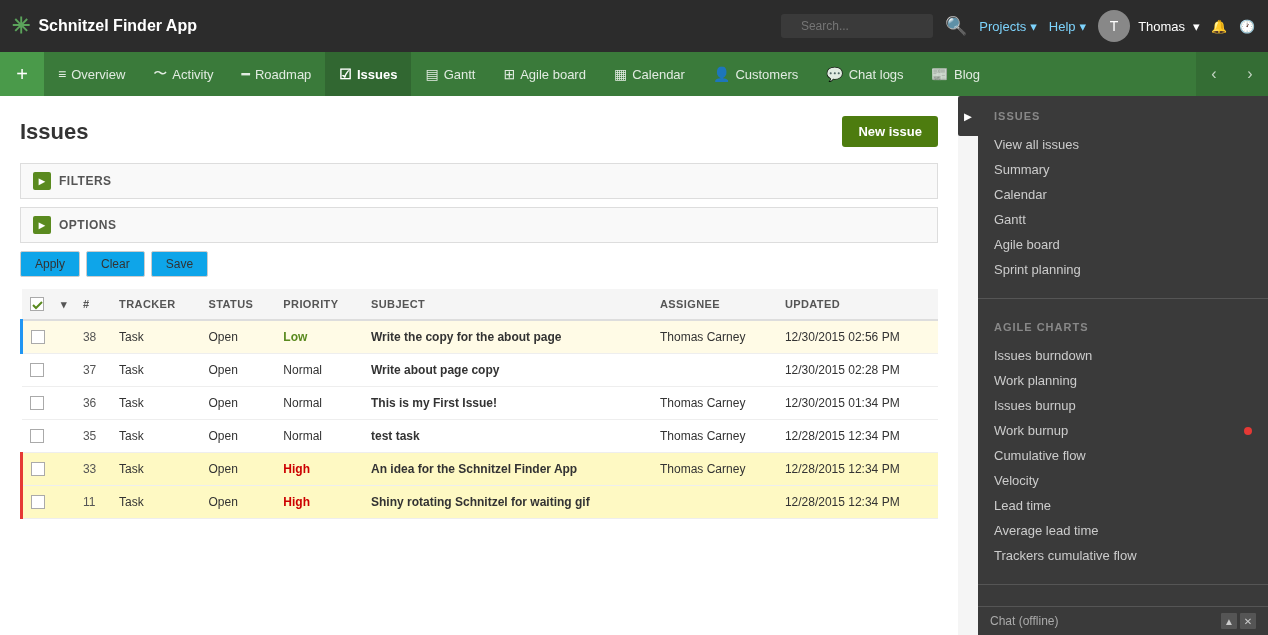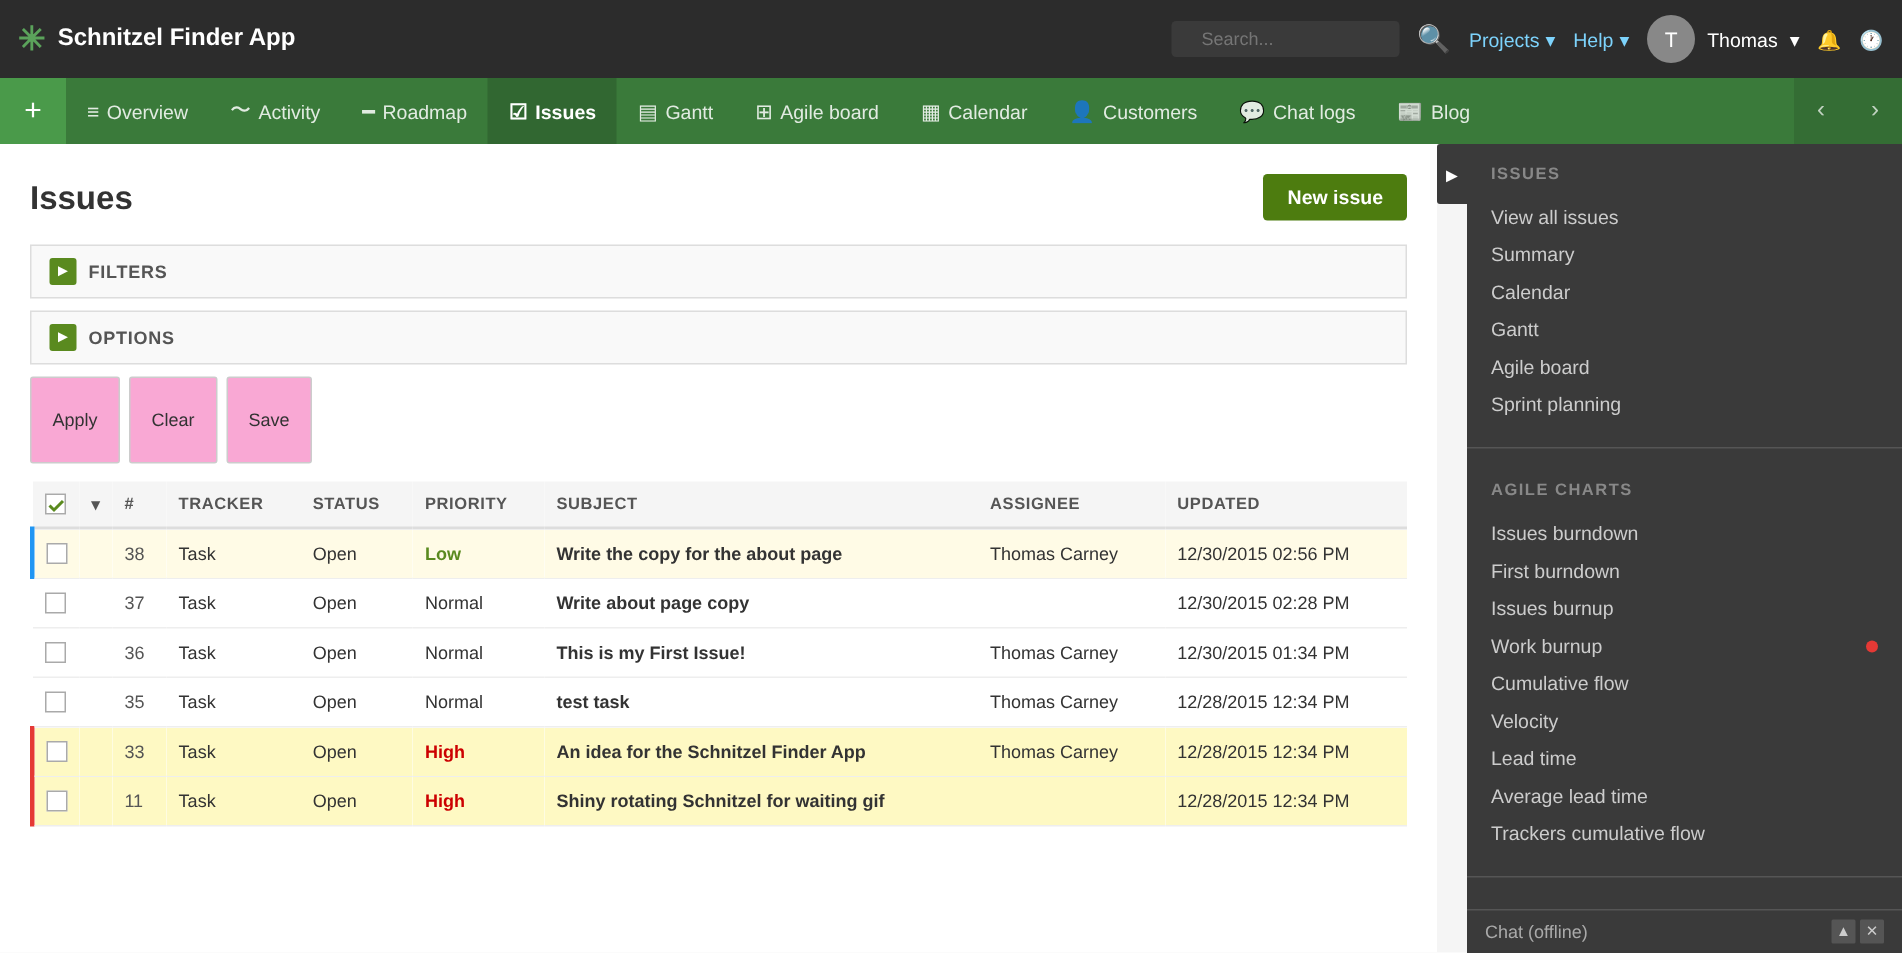--- a/index.html
+++ b/index.html
@@ -189,22 +189,22 @@
       letter-spacing: 0.5px;
     }
 
     .action-buttons {
       display: flex;
       gap: 6px;
       margin-bottom: 12px;
     }
     .action-btn {
       border: 1px solid #ccc;
-      background: #f9a8d4;
-      padding: 21px 14px;
+      background: #0ea5e9;
+      padding: 5px 14px;
       cursor: pointer;
       font-size: 12px;
       border-radius: 2px;
       color: #333;
     }
 
     
     .issues-table {
       width: 100%;
       border-collapse: collapse;
@@ -514,21 +514,21 @@
       <a class="sidebar-link">Summary</a>
       <a class="sidebar-link">Calendar</a>
       <a class="sidebar-link">Gantt</a>
       <a class="sidebar-link">Agile board</a>
       <a class="sidebar-link">Sprint planning</a>
     </div>
     <hr class="sidebar-divider">
     <div class="sidebar-section">
       <div class="sidebar-section-title">AGILE CHARTS</div>
       <a class="sidebar-link">Issues burndown</a>
-      <a class="sidebar-link">First burndown</a>
+      <a class="sidebar-link">Work planning</a>
       <a class="sidebar-link">Issues burnup</a>
       <a class="sidebar-link" style="display:flex;align-items:center;justify-content:space-between;">
         <span>Work burnup</span>
         <span style="width:8px;height:8px;background:#e53935;border-radius:50%;"></span>
       </a>
       <a class="sidebar-link">Cumulative flow</a>
       <a class="sidebar-link">Velocity</a>
       <a class="sidebar-link">Lead time</a>
       <a class="sidebar-link">Average lead time</a>
       <a class="sidebar-link">Trackers cumulative flow</a>

